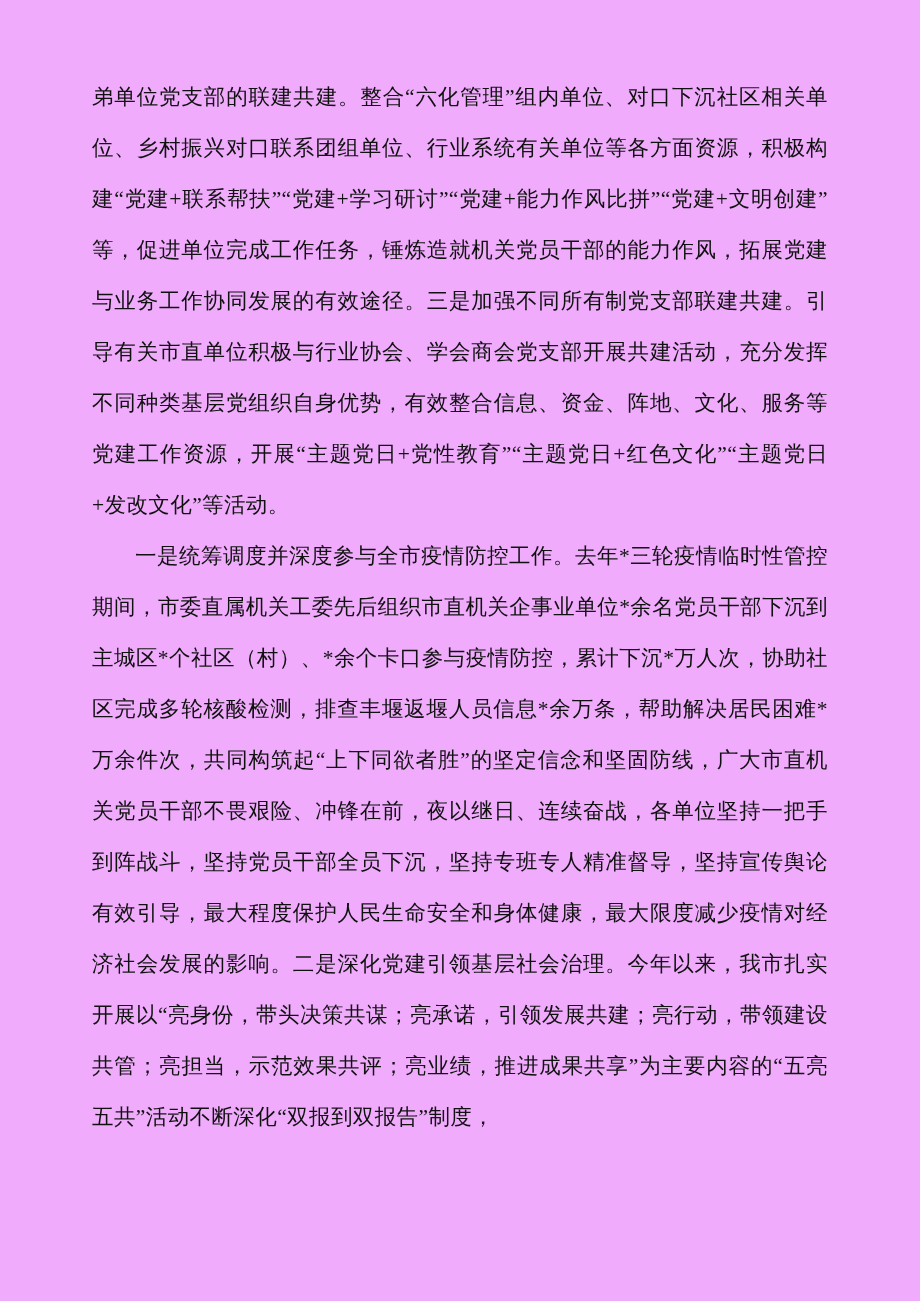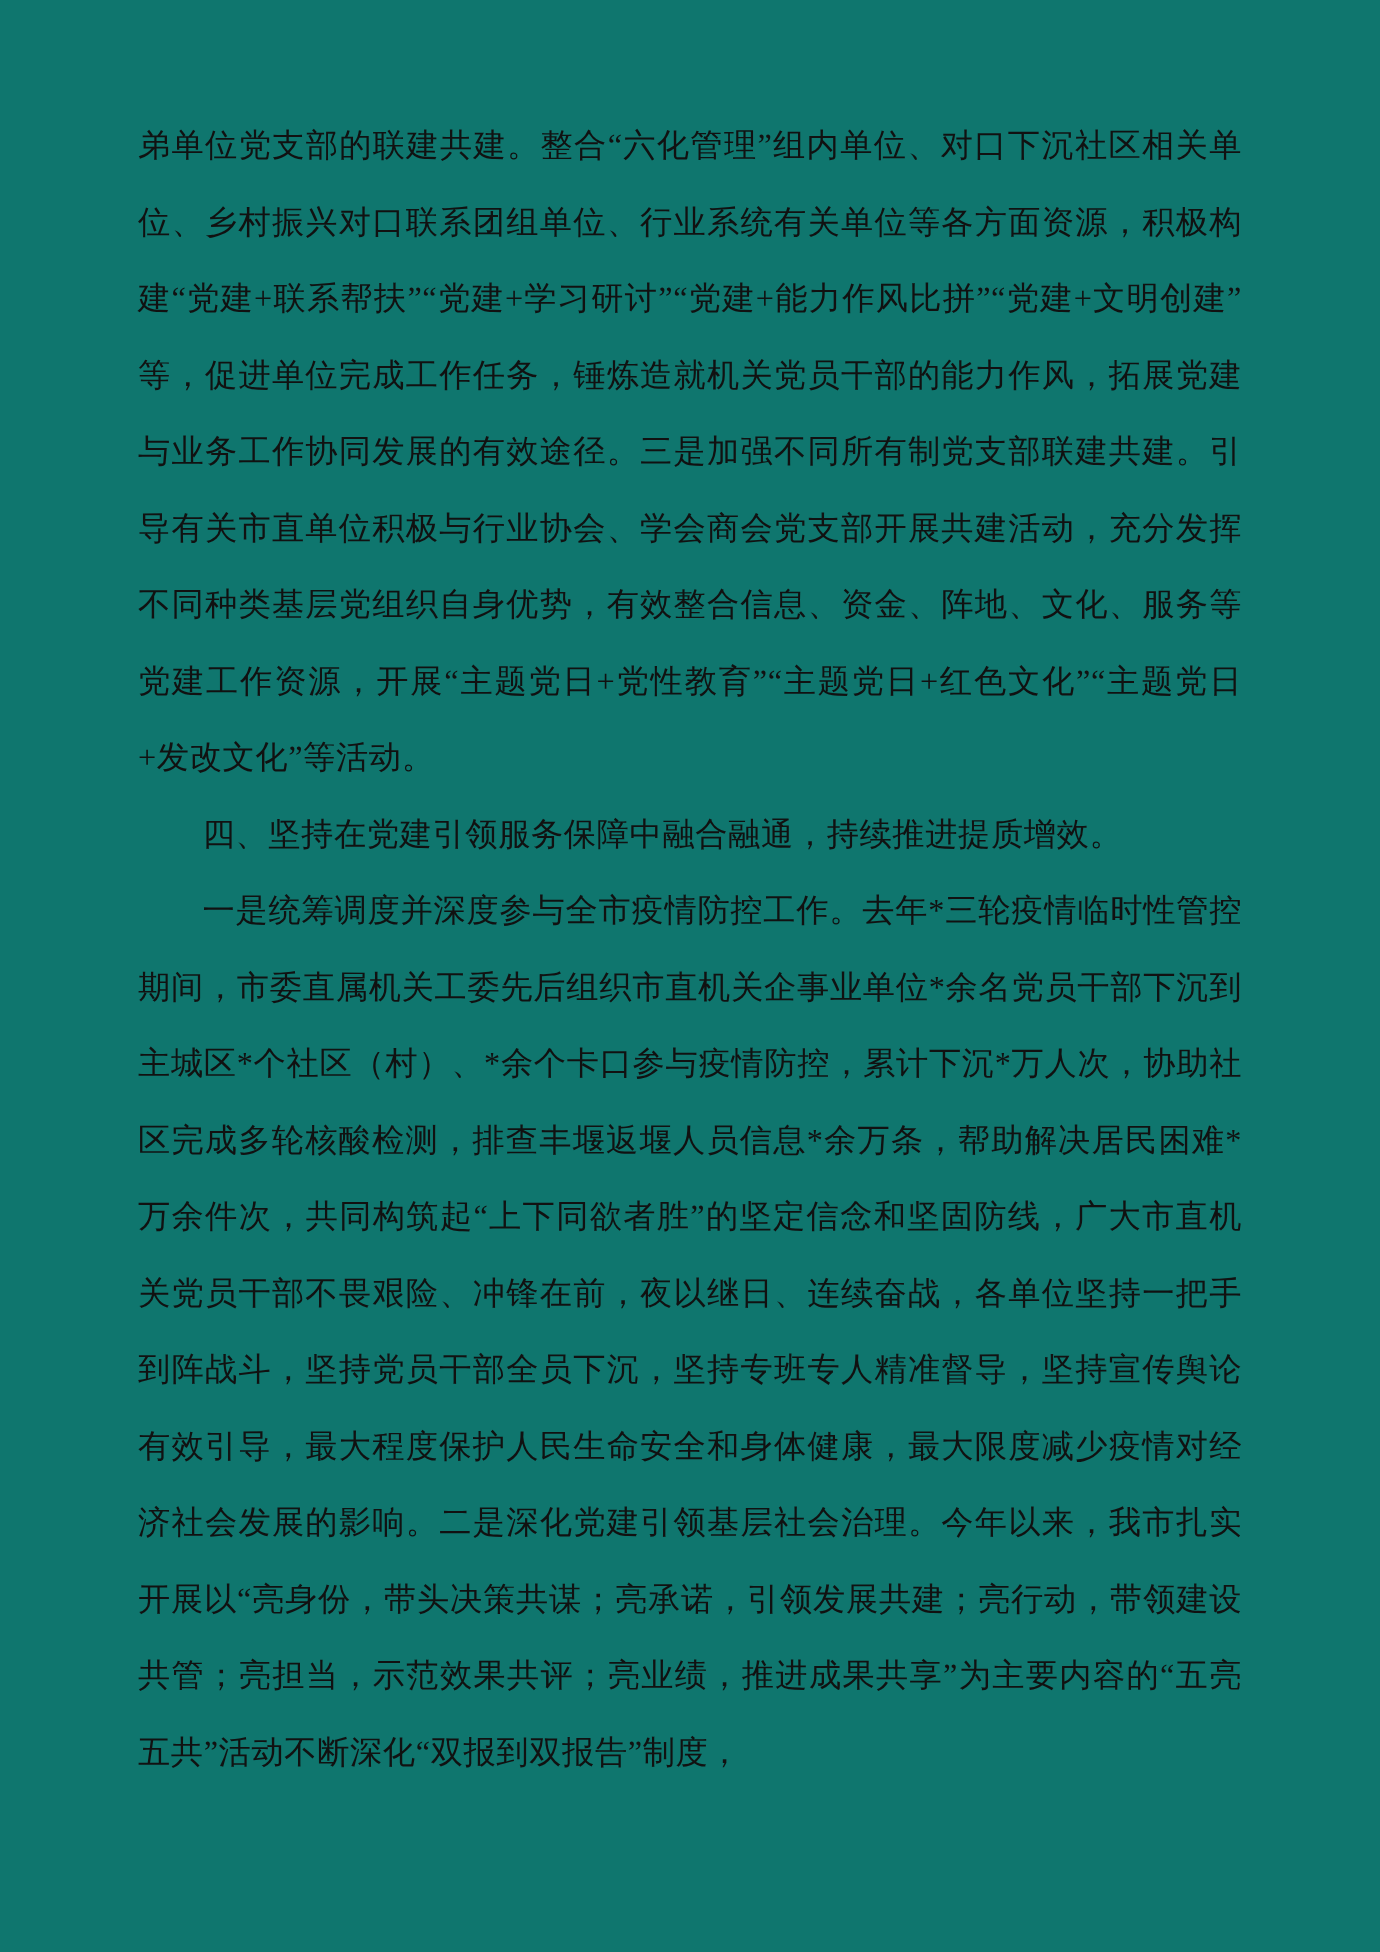--- a/index.html
+++ b/index.html
@@ -12,21 +12,21 @@
     height: 1301px;
     font-family: "Liberation Serif", "DejaVu Serif", serif;
     color: #1a1a1a;
     overflow: hidden;
   }
   .page {
     box-sizing: border-box;
     width: 920px;
     height: 1301px;
     padding: 72px 92px 60px 92px;
-    background: #0f766e;
+    background: #f0abfc;
     position: relative;
   }
   .doc-body {
     font-size: 21.5px;
     line-height: 51px;
     text-align: justify;
     text-justify: inter-ideograph;
     letter-spacing: 0.4px;
     color: #111111;
   }
@@ -43,16 +43,15 @@
   .no-indent {
     text-indent: 0;
   }
 </style>
 </head>
 <body>
 
 <div class="page">
   <div class="doc-body">
     <p class="para no-indent">弟单位党支部的联建共建。整合“六化管理”组内单位、对口下沉社区相关单位、乡村振兴对口联系团组单位、行业系统有关单位等各方面资源，积极构建“党建+联系帮扶”“党建+学习研讨”“党建+能力作风比拼”“党建+文明创建”等，促进单位完成工作任务，锤炼造就机关党员干部的能力作风，拓展党建与业务工作协同发展的有效途径。三是加强不同所有制党支部联建共建。引导有关市直单位积极与行业协会、学会商会党支部开展共建活动，充分发挥不同种类基层党组织自身优势，有效整合信息、资金、阵地、文化、服务等党建工作资源，开展“主题党日+党性教育”“主题党日+红色文化”“主题党日+发改文化”等活动。</p>
-    <p class="para indent">四、坚持在党建引领服务保障中融合融通，持续推进提质增效。</p>
     <p class="para indent">一是统筹调度并深度参与全市疫情防控工作。去年*三轮疫情临时性管控期间，市委直属机关工委先后组织市直机关企事业单位*余名党员干部下沉到主城区*个社区（村）、*余个卡口参与疫情防控，累计下沉*万人次，协助社区完成多轮核酸检测，排查丰堰返堰人员信息*余万条，帮助解决居民困难*万余件次，共同构筑起“上下同欲者胜”的坚定信念和坚固防线，广大市直机关党员干部不畏艰险、冲锋在前，夜以继日、连续奋战，各单位坚持一把手到阵战斗，坚持党员干部全员下沉，坚持专班专人精准督导，坚持宣传舆论有效引导，最大程度保护人民生命安全和身体健康，最大限度减少疫情对经济社会发展的影响。二是深化党建引领基层社会治理。今年以来，我市扎实开展以“亮身份，带头决策共谋；亮承诺，引领发展共建；亮行动，带领建设共管；亮担当，示范效果共评；亮业绩，推进成果共享”为主要内容的“五亮五共”活动不断深化“双报到双报告”制度，</p>
   </div>
 </div>
 
 </body></html>

